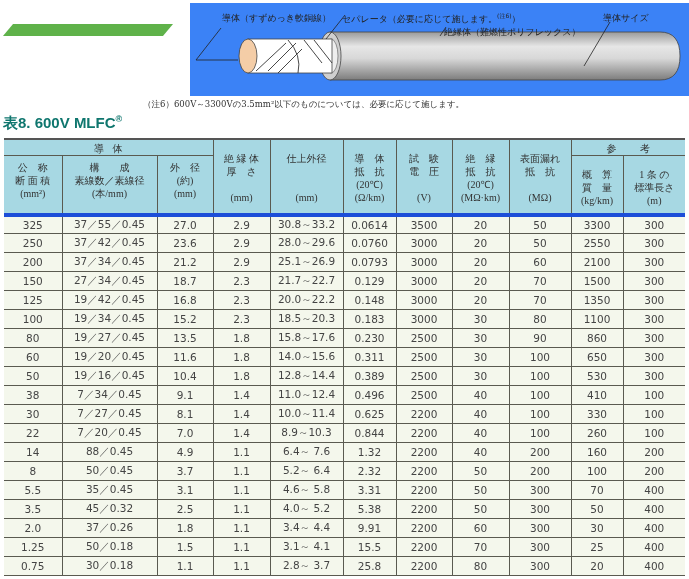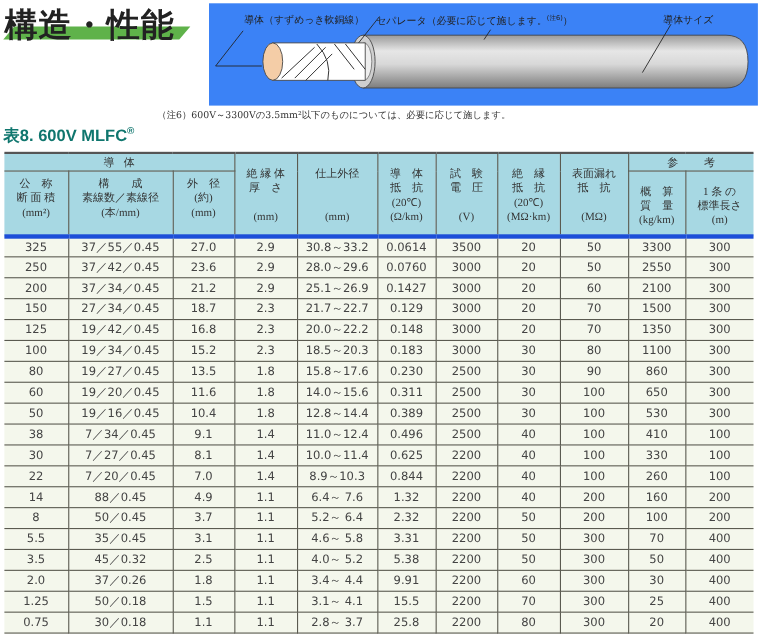--- a/index.html
+++ b/index.html
@@ -34,21 +34,20 @@
   table.spec td:last-child { border-right: none; }
   table.spec tbody tr td { border-bottom: 1.5px solid #5a5a50; }
   .hl { display: block; white-space: pre; }
   .spread { display: flex; justify-content: space-between; padding: 0 10px; }
 </style>
 </head>
 <body>
 
 <div class="section-banner">
   <div class="stripe"></div>
-  <div class="title">構造・性能</div>
 </div>
 
 <div class="diagram">
   <svg width="499" height="93" viewBox="0 0 499 93">
     <defs>
       <linearGradient id="sheath" x1="0" y1="0" x2="0" y2="1">
         <stop offset="0" stop-color="#9a9a9a"></stop>
         <stop offset="0.3" stop-color="#e6e6e6"></stop>
         <stop offset="0.55" stop-color="#d8d8d8"></stop>
         <stop offset="1" stop-color="#7d7d7d"></stop>
@@ -68,20 +67,21 @@
     <line x1="124" y1="37" x2="142" y2="60" stroke="#333" stroke-width="0.9"></line>
     <ellipse cx="58" cy="53" rx="9" ry="17" fill="#f4cda7" stroke="#444" stroke-width="0.8"></ellipse>
 
     <polyline points="48,57 6,57 31,25" fill="none" stroke="#222" stroke-width="0.8"></polyline>
     <line x1="136" y1="36" x2="155" y2="12" stroke="#222" stroke-width="0.8"></line>
     <line x1="250" y1="33" x2="256" y2="24" stroke="#222" stroke-width="0.8"></line>
     <line x1="394" y1="63" x2="420" y2="19" stroke="#222" stroke-width="0.8"></line>
   </svg>
   <span class="lbl" style="left:32px; top:9px;">導体（すずめっき軟銅線）</span>
   <span class="lbl" style="left:152px; top:9px;"><span>セパレータ（必要に応じて施します。</span><sup style="font-size:6px;">(注6)</sup><span>）</span></span>
+  <span class="lbl" style="left:254px; top:23px;">絶縁体（難燃性ポリフレックス）</span>
   <span class="lbl" style="left:413px; top:9px;">導体サイズ</span>
 </div>
 
 <div class="note">（注6）600V～3300Vの3.5mm²以下のものについては、必要に応じて施します。</div>
 
 <div class="table-title"><span>表8. 600V MLFC</span><sup>®</sup></div>
 
 <table class="spec">
   <colgroup>
     <col style="width:58px">
@@ -201,21 +201,21 @@
         <td>50</td>
         <td>2550</td>
         <td>300</td>
       </tr>
       <tr>
         <td>200</td>
         <td>37／34／0.45</td>
         <td>21.2</td>
         <td>2.9</td>
         <td>25.1～26.9</td>
-        <td>0.1427</td>
+        <td>0.0793</td>
         <td>3000</td>
         <td>20</td>
         <td>60</td>
         <td>2100</td>
         <td>300</td>
       </tr>
       <tr>
         <td>150</td>
         <td>27／34／0.45</td>
         <td>18.7</td>

